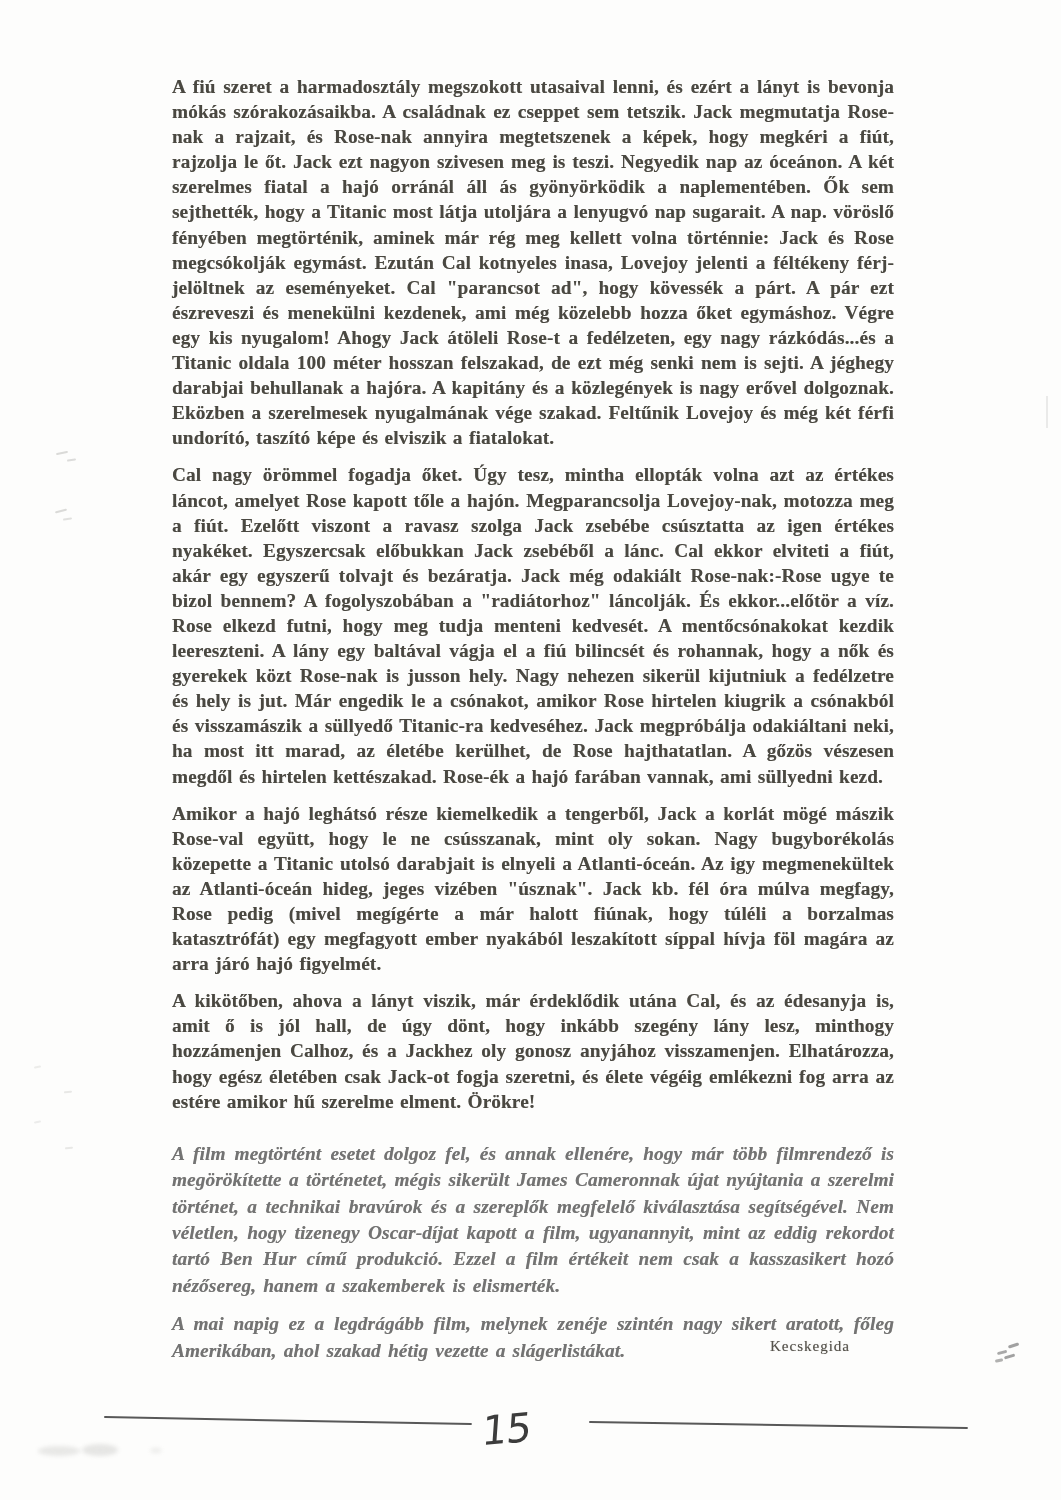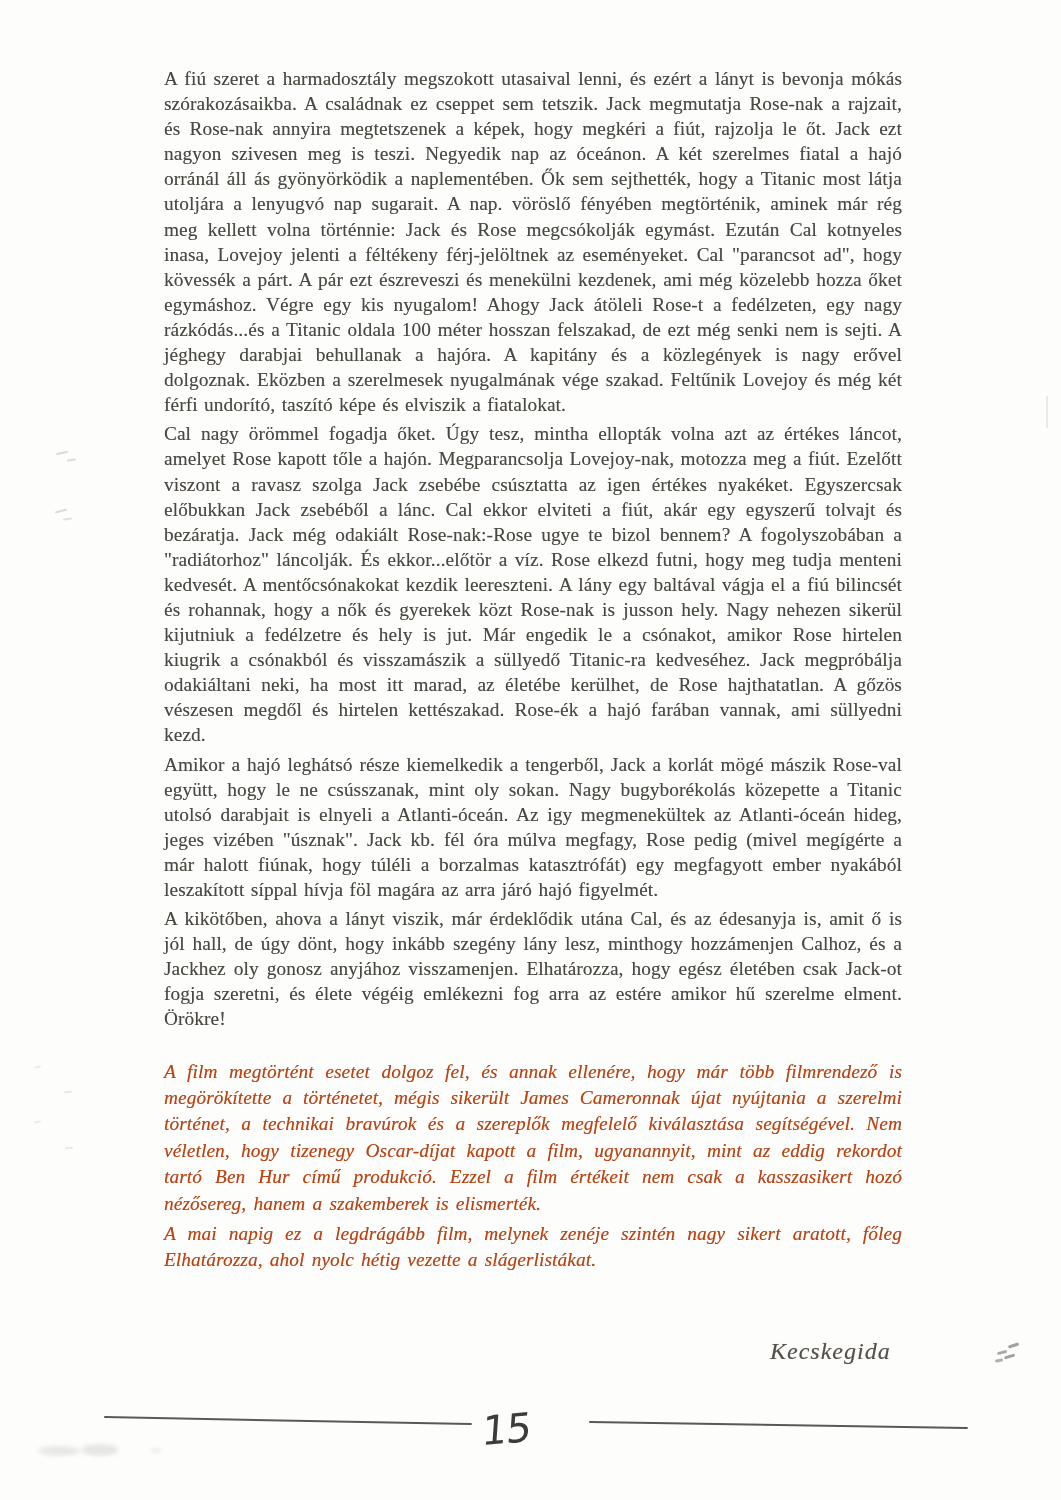--- a/index.html
+++ b/index.html
@@ -17,37 +17,36 @@
     left: 160px;
     top: 62px;
     width: 746px;
     font-size: 19.2px;
     line-height: 25.1px;
     text-align: justify;
     letter-spacing: 0.15px;
     word-spacing: 1.4px;
     text-shadow: 0.2px 0.2px 0.6px rgba(95, 92, 85, 0.55);
   }
-  .text-block p { margin: 4px; }
+  .text-block p { margin: 12px; font-weight: bold; }
   .review-block {
     margin-top: 27px;
     font-style: italic;
     line-height: 26.4px;
     word-spacing: 2.2px;
-    color: #c2410c;
+    color: #737373;
   }
   .signature {
     position: absolute;
     left: 770px;
     top: 1338px;
-    font-size: 24px;
+    font-size: 15px;
     letter-spacing: 1px;
     color: #55524b;
     text-shadow: 0.2px 0.2px 0.7px rgba(95, 92, 85, 0.5);
-    font-style: italic;
   }
   .footer-rule {
     position: absolute;
     height: 2px;
     background: #585858;
     border-radius: 2px;
   }
   .rule-left  { left: 104px; top: 1416px; width: 368px; transform: rotate(1.1deg); transform-origin: left center; }
   .rule-right { left: 589px; top: 1421px; width: 379px; transform: rotate(0.9deg); transform-origin: left center; }
   .page-number {
@@ -88,21 +87,21 @@
 <div class="page">
 
   <main class="text-block">
     <p>A fiú szeret a harmadosztály megszokott utasaival lenni, és ezért a lányt is bevonja mókás szórakozásaikba. A családnak ez cseppet sem tetszik. Jack megmutatja Rose-nak a rajzait, és Rose-nak annyira megtetszenek a képek, hogy megkéri a fiút, rajzolja le őt. Jack ezt nagyon szivesen meg is teszi. Negyedik nap az óceánon. A két szerelmes fiatal a hajó orránál áll ás gyönyörködik a naplementében. Ők sem sejthették, hogy a Titanic most látja utoljára a lenyugvó nap sugarait. A nap. vöröslő fényében megtörténik, aminek már rég meg kellett volna történnie: Jack és Rose megcsókolják egymást. Ezután Cal kotnyeles inasa, Lovejoy jelenti a féltékeny férj-jelöltnek az eseményeket. Cal "parancsot ad", hogy kövessék a párt. A pár ezt észreveszi és menekülni kezdenek, ami még közelebb hozza őket egymáshoz. Végre egy kis nyugalom! Ahogy Jack átöleli Rose-t a fedélzeten, egy nagy rázkódás...és a Titanic oldala 100 méter hosszan felszakad, de ezt még senki nem is sejti. A jéghegy darabjai behullanak a hajóra. A kapitány és a közlegények is nagy erővel dolgoznak. Eközben a szerelmesek nyugalmának vége szakad. Feltűnik Lovejoy és még két férfi undorító, taszító képe és elviszik a fiatalokat.</p>
     <p>Cal nagy örömmel fogadja őket. Úgy tesz, mintha ellopták volna azt az értékes láncot, amelyet Rose kapott tőle a hajón. Megparancsolja Lovejoy-nak, motozza meg a fiút. Ezelőtt viszont a ravasz szolga Jack zsebébe csúsztatta az igen értékes nyakéket. Egyszercsak előbukkan Jack zsebéből a lánc. Cal ekkor elviteti a fiút, akár egy egyszerű tolvajt és bezáratja. Jack még odakiált Rose-nak:-Rose ugye te bizol bennem? A fogolyszobában a "radiátorhoz" láncolják. És ekkor...előtör a víz. Rose elkezd futni, hogy meg tudja menteni kedvesét. A mentőcsónakokat kezdik leereszteni. A lány egy baltával vágja el a fiú bilincsét és rohannak, hogy a nők és gyerekek közt Rose-nak is jusson hely. Nagy nehezen sikerül kijutniuk a fedélzetre és hely is jut. Már engedik le a csónakot, amikor Rose hirtelen kiugrik a csónakból és visszamászik a süllyedő Titanic-ra kedveséhez. Jack megpróbálja odakiáltani neki, ha most itt marad, az életébe kerülhet, de Rose hajthatatlan. A gőzös vészesen megdől és hirtelen kettészakad. Rose-ék a hajó farában vannak, ami süllyedni kezd.</p>
     <p>Amikor a hajó leghátsó része kiemelkedik a tengerből, Jack a korlát mögé mászik Rose-val együtt, hogy le ne csússzanak, mint oly sokan. Nagy bugyborékolás közepette a Titanic utolsó darabjait is elnyeli a Atlanti-óceán. Az igy megmenekültek az Atlanti-óceán hideg, jeges vizében "úsznak". Jack kb. fél óra múlva megfagy, Rose pedig (mivel megígérte a már halott fiúnak, hogy túléli a borzalmas katasztrófát) egy megfagyott ember nyakából leszakított síppal hívja föl magára az arra járó hajó figyelmét.</p>
     <p>A kikötőben, ahova a lányt viszik, már érdeklődik utána Cal, és az édesanyja is, amit ő is jól hall, de úgy dönt, hogy inkább szegény lány lesz, minthogy hozzámenjen Calhoz, és a Jackhez oly gonosz anyjához visszamenjen. Elhatározza, hogy egész életében csak Jack-ot fogja szeretni, és élete végéig emlékezni fog arra az estére amikor hű szerelme elment. Örökre!</p>
 
     <section class="review-block">
       <p>A film megtörtént esetet dolgoz fel, és annak ellenére, hogy már több filmrendező is megörökítette a történetet, mégis sikerült James Cameronnak újat nyújtania a szerelmi történet, a technikai bravúrok és a szereplők megfelelő kiválasztása segítségével. Nem véletlen, hogy tizenegy Oscar-díjat kapott a film, ugyanannyit, mint az eddig rekordot tartó Ben Hur című produkció. Ezzel a film értékeit nem csak a kasszasikert hozó nézősereg, hanem a szakemberek is elismerték.</p>
-      <p>A mai napig ez a legdrágább film, melynek zenéje szintén nagy sikert aratott, főleg Elhatározza, ahol nyolc hétig vezette a slágerlistákat.</p>
+      <p>A mai napig ez a legdrágább film, melynek zenéje szintén nagy sikert aratott, főleg Amerikában, ahol szakad hétig vezette a slágerlistákat.</p>
     </section>
   </main>
 
   <div class="signature">Kecskegida</div>
 
   <footer>
     <div class="footer-rule rule-left"></div>
     <div class="page-number">15</div>
     <div class="footer-rule rule-right"></div>
   </footer>

